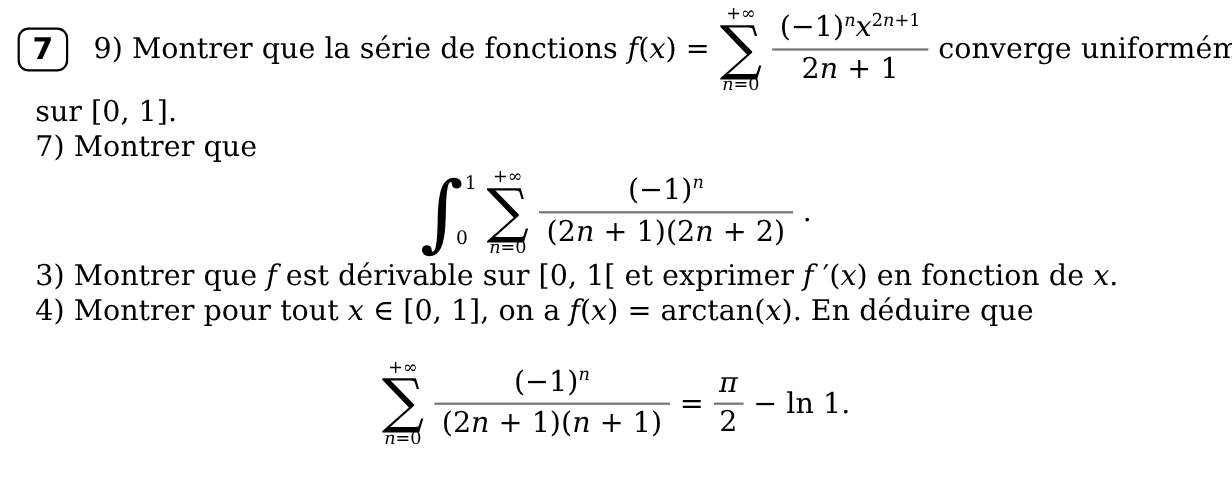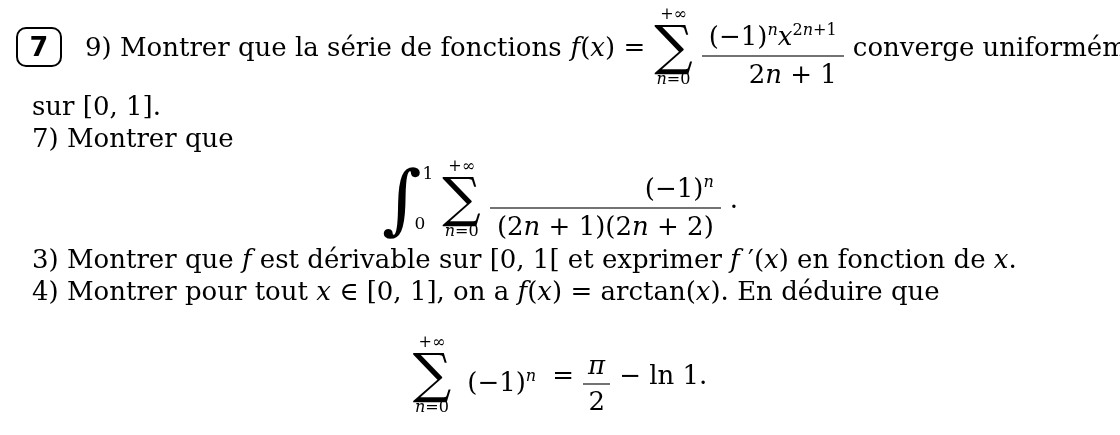--- a/index.html
+++ b/index.html
@@ -66,23 +66,22 @@
   .bigop .op-sym {
     font-family: "DejaVu Serif", "DejaVu Sans", serif;
     font-size: 54px;
     line-height: 0.82;
     padding: 1px 0 3px 0;
   }
   .frac {
     display: inline-flex;
     flex-direction: column;
     vertical-align: middle;
-    text-align: right;
+    text-align: center;
     line-height: 1.15;
-    margin-top: 18px;
   }
   .frac .num { padding: 0 7px 3px 7px; }
   .frac .den { border-top: 2px solid #737373; padding: 3px 7px 0 7px; }
   .frac.small .num { padding: 0 5px 2px 5px; }
   .frac.small .den { padding: 2px 5px 0 5px; }
   .integral {
     display: inline-flex;
     align-items: stretch;
     vertical-align: middle;
   }
@@ -150,20 +149,21 @@
   <div class="pline">4) Montrer pour tout <i>x</i> ∈ [0, 1], on a <i>f</i>(<i>x</i>) = arctan(<i>x</i>). En déduire que</div>
 
   <div class="display-row last">
     <span class="bigop">
       <span class="op-top">+∞</span>
       <span class="op-sym">∑</span>
       <span class="op-bot"><i>n</i>=0</span>
     </span>
     <span class="frac">
       <span class="num">(−1)<sup><i>n</i></sup></span>
+      <span class="den">(2<i>n</i> + 1)(<i>n</i> + 1)</span>
     </span>
     <span>=</span>
     <span class="frac small">
       <span class="num"><i>π</i></span>
       <span class="den">2</span>
     </span>
     <span>− ln 1.</span>
   </div>
 
 </div>

